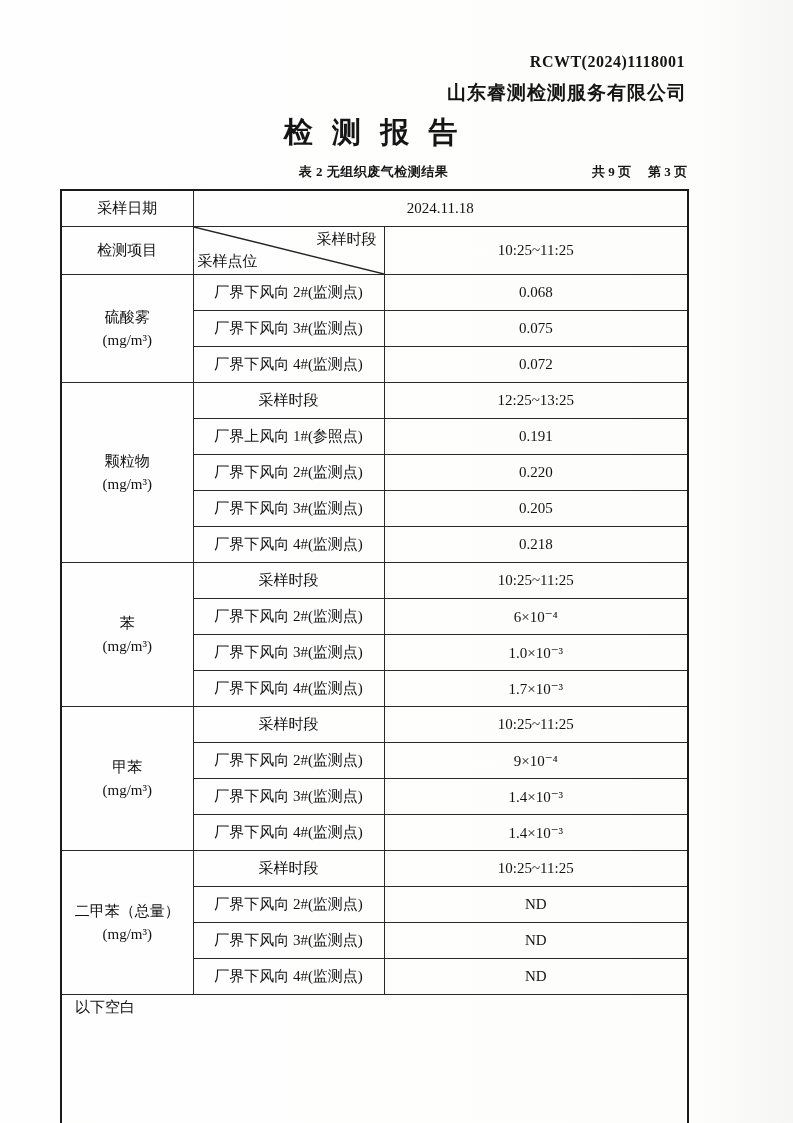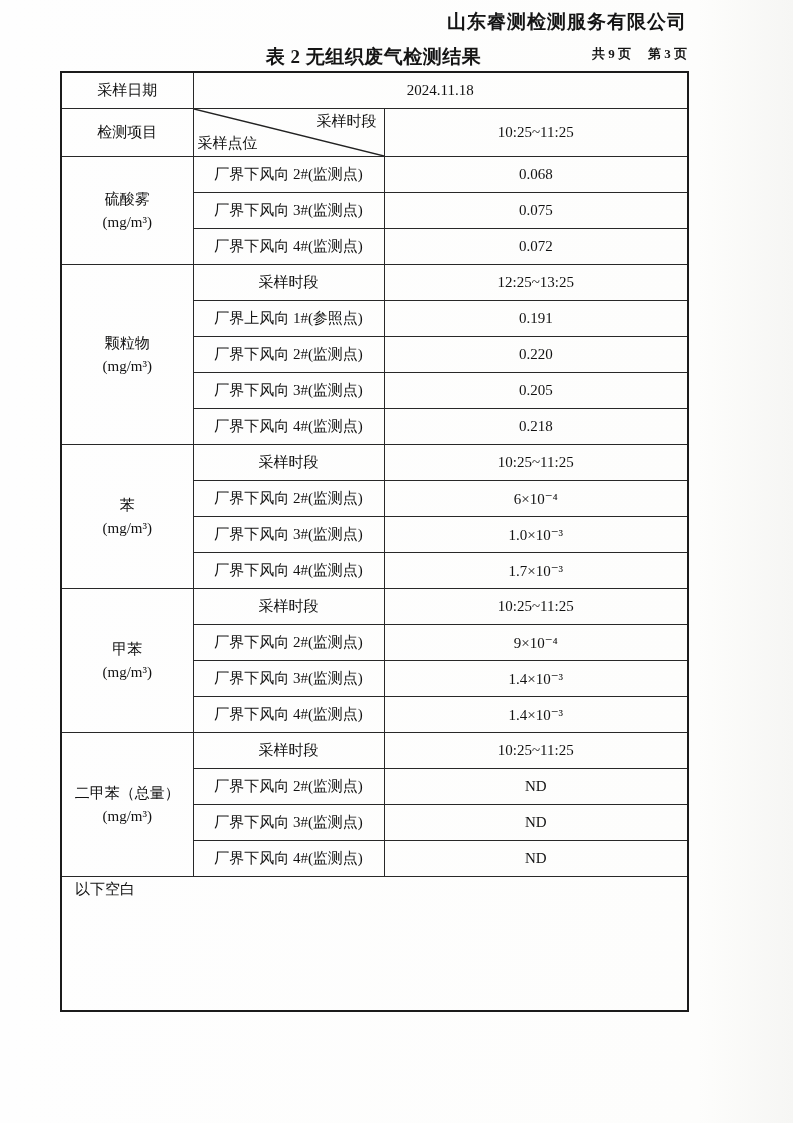--- a/index.html
+++ b/index.html
@@ -37,21 +37,21 @@
     font-size: 29px; font-weight: bold;
     letter-spacing: 6px;
   }
   .caption-row {
     position: relative;
     margin-top: 9px;
     height: 22px;
     text-align: center;
   }
   .caption {
-    font-size: 19px; font-weight: bold;
+    font-size: 13px; font-weight: bold;
     letter-spacing: 0.5px;
   }
   .pagination {
     position: absolute; right: 0; top: 1px;
     font-size: 13px; font-weight: bold;
   }
   .pagination .pg-gap { display: inline-block; width: 17px; }
   table.report-table {
     margin-top: 5px;
     border-collapse: collapse;
@@ -95,21 +95,23 @@
   }
   
   tr.gen td { height: 30px; text-align: center; }
 </style>
 </head>
 <body>
 
 <div class="page">
   <div class="content">
 
+    <div class="report-no">RCWT(2024)1118001</div>
     <div class="company">山东睿测检测服务有限公司</div>
+    <div class="title">检 测 报 告</div>
 
     <div class="caption-row">
       <span class="caption">表 2 无组织废气检测结果</span>
       <span class="pagination"><span>共 9 页</span><span class="pg-gap"></span><span>第 3 页</span></span>
     </div>
 
     <table class="report-table">
       <colgroup>
         <col style="width:132px">
         <col style="width:191px">

